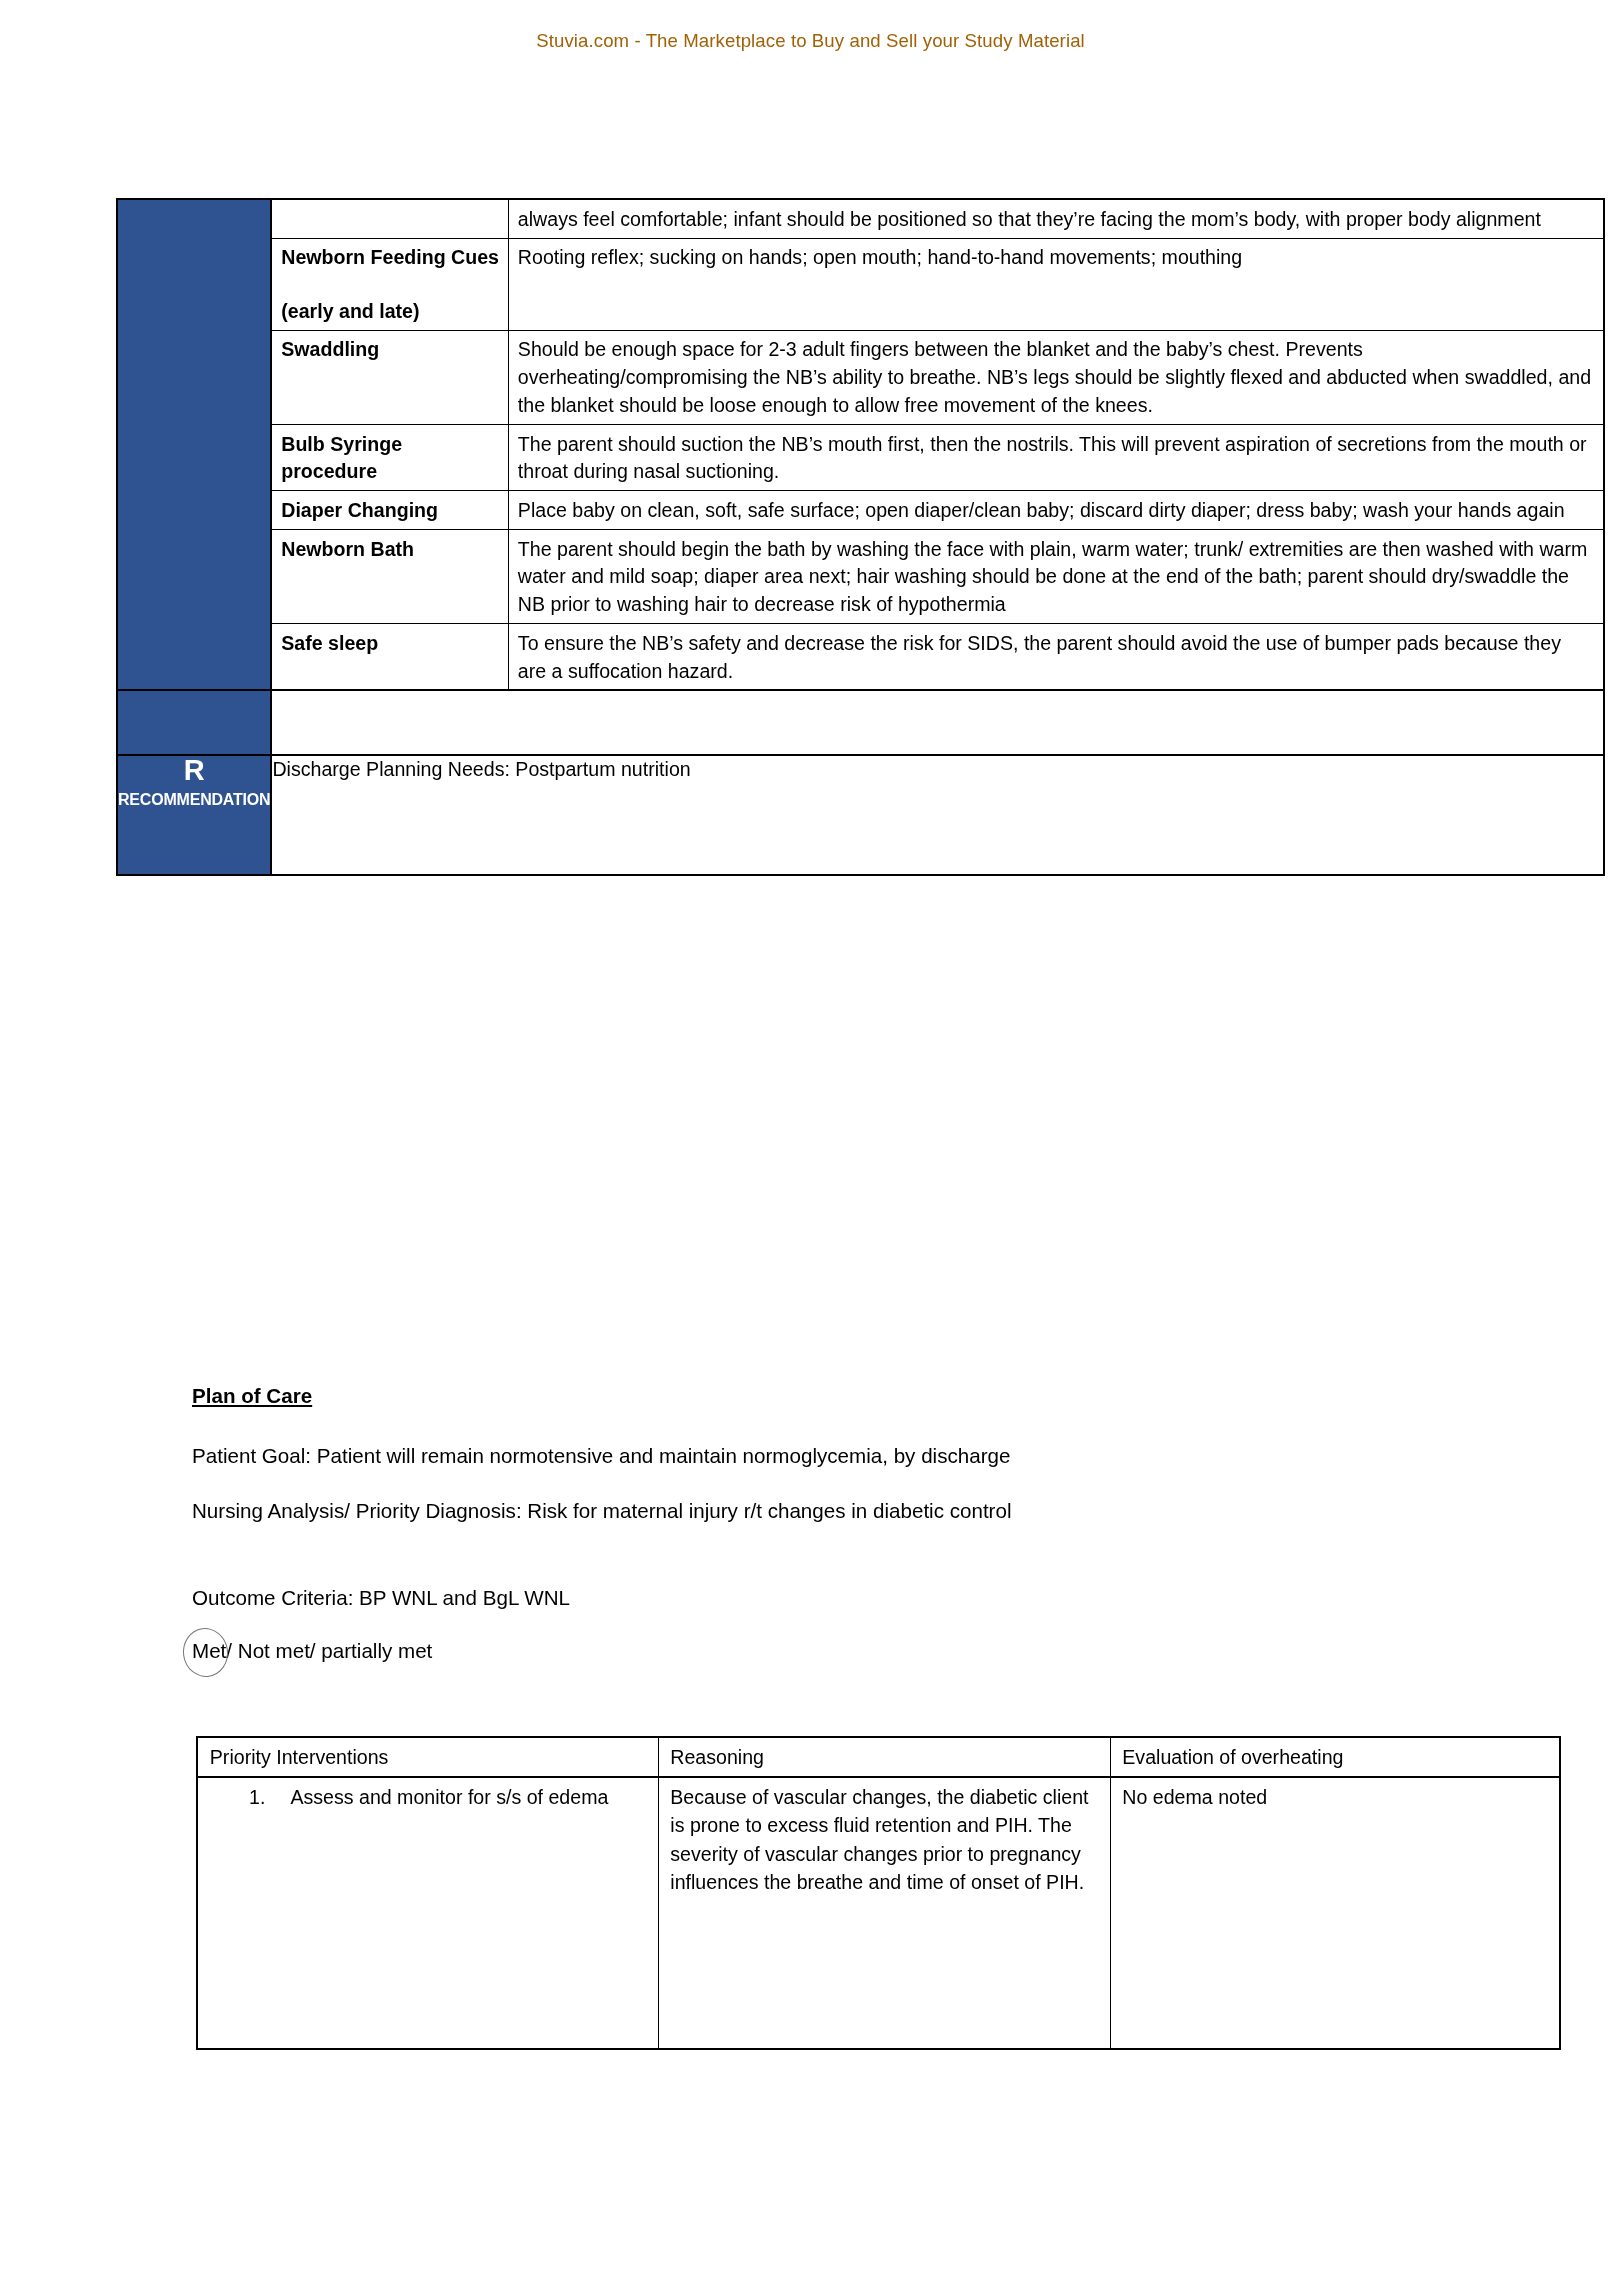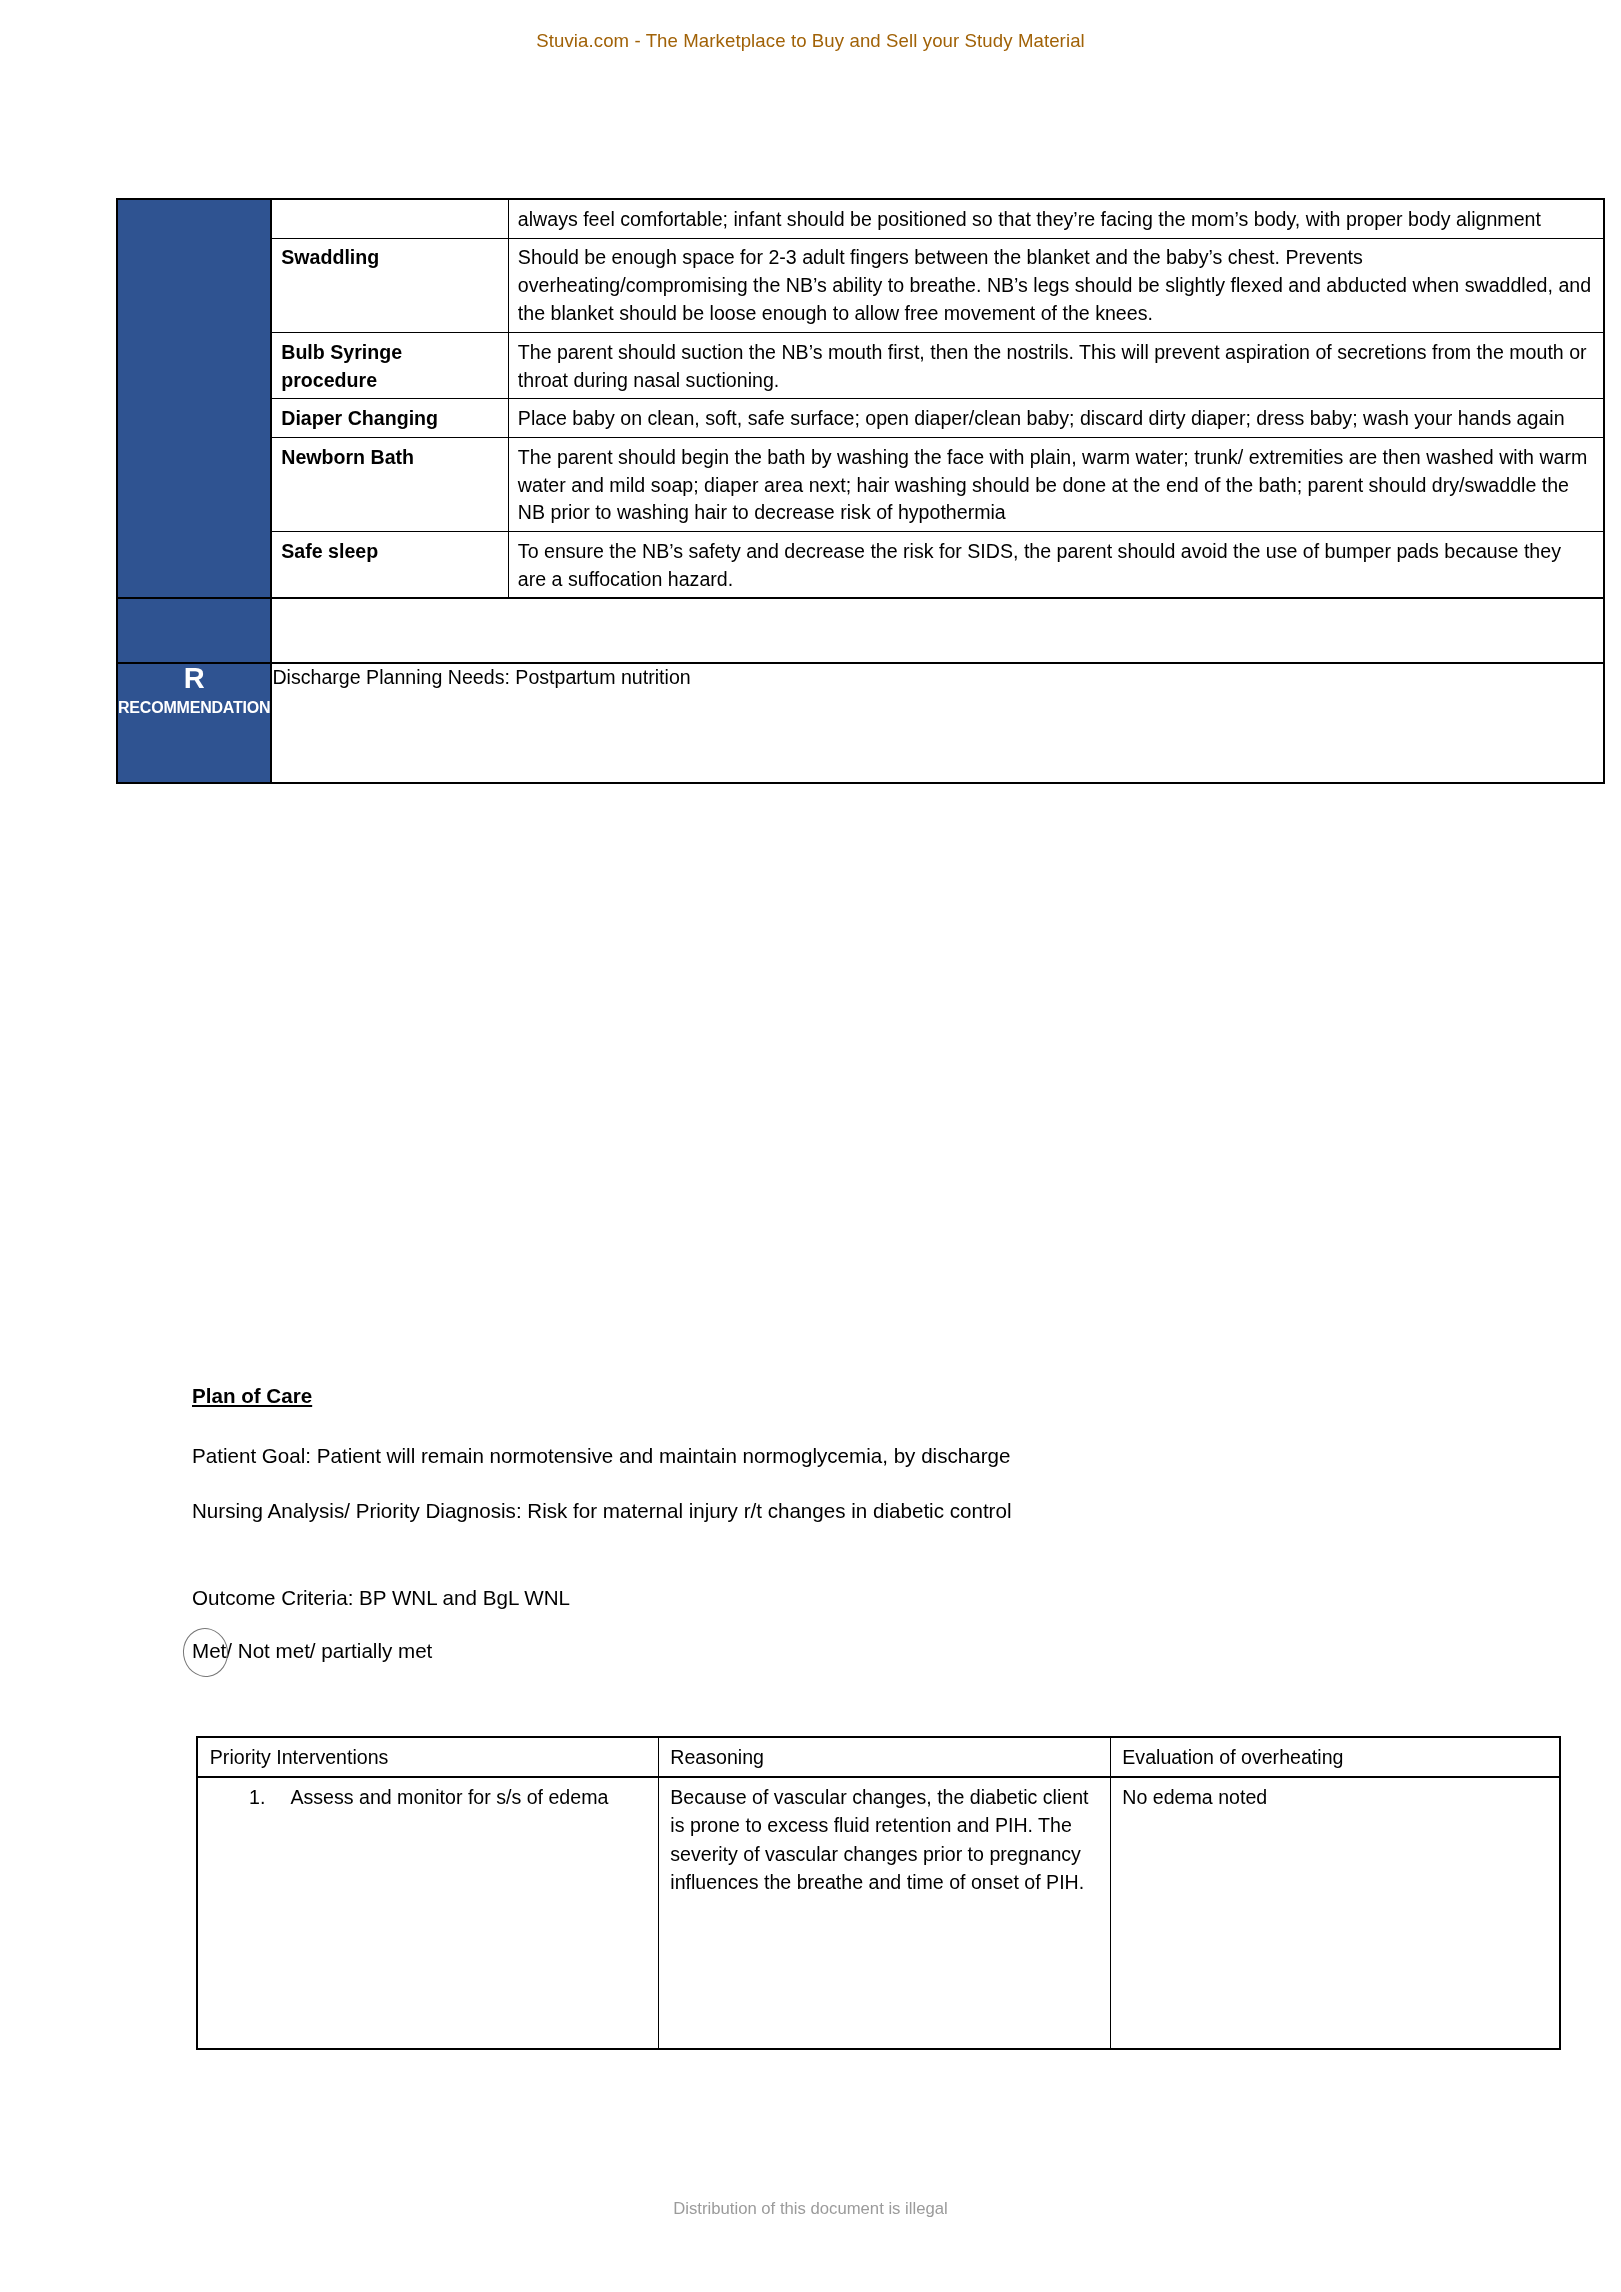--- a/index.html
+++ b/index.html
@@ -248,20 +248,27 @@
         <td class="content-cell">
           <table class="sub-table">
             <tbody>
               <tr class="first-row">
                 <td class="topic">
                   <span></span>
                 </td>
                 <td class="detail">always feel comfortable; infant should be positioned so that they’re facing the mom’s body, with proper body alignment</td>
               </tr>
               <tr>
+                <td class="topic">
+                  <div>Newborn Feeding Cues</div>
+                  <div class="topic-line2">(early and late)</div>
+                </td>
+                <td class="detail">Rooting reflex; sucking on hands; open mouth; hand-to-hand movements; mouthing</td>
+              </tr>
+              <tr>
                 <td class="topic topic-mid">
                   <div class="topic-vcenter">
                       <span>Swaddling</span>
                     </div>
                 </td>
                 <td class="detail">Should be enough space for 2-3 adult fingers between the blanket and the baby’s chest. Prevents overheating/compromising the NB’s ability to breathe. NB’s legs should be slightly flexed and abducted when swaddled, and the blanket should be loose enough to allow free movement of the knees.</td>
               </tr>
               <tr>
                 <td class="topic">
                   <span>Bulb Syringe procedure</span>
@@ -338,17 +345,16 @@
           </ol>
         </td>
         <td>Because of vascular changes, the diabetic client is prone to excess fluid retention and PIH. The severity of vascular changes prior to pregnancy influences the breathe and time of onset of PIH.</td>
         <td>No edema noted</td>
       </tr>
     </tbody>
   </table>
 
 
   <div class="stuvia-footer">
-    <div>Distribution of this document is illegal</div>
   </div>
 
 </div>
 
 
 </body></html>

